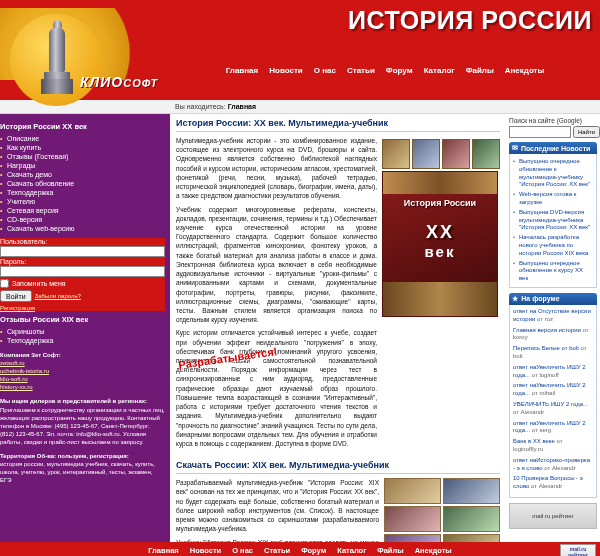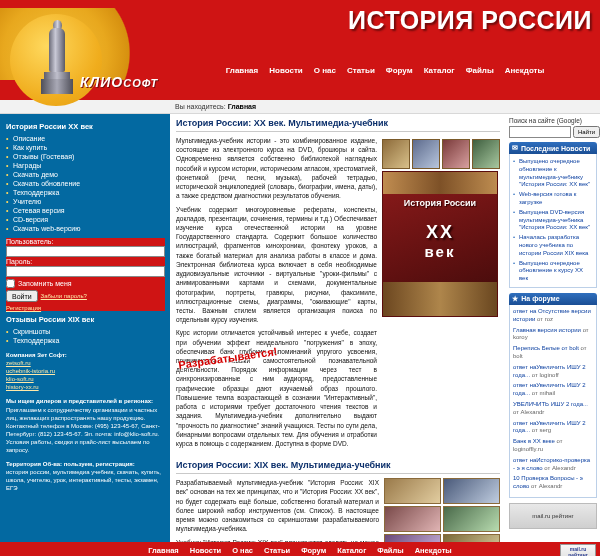--- a/index.html
+++ b/index.html
@@ -59,21 +59,21 @@
 
   
   .crumbbar {
     height:14px; background:#f2f2f2; border-bottom:1px solid #d8d8d8;
     display:flex; align-items:center; padding-left:175px; font-size:7px; color:#333;
   }
   .crumbbar b { color:#000; }
 
   
   .cols { display:flex; width:600px; height:428px; }
-  .lcol { width:170px; background:#0369a1; color:#fff; padding:4px 5px 6px 6px; }
+  .lcol { width:170px; background:#701a75; color:#fff; padding:4px 5px 6px 0; }
   .ccol { width:336px; background:#fff; padding:0 6px; }
   .rcol { width:94px; background:#fff; padding:2px 3px; }
 
   
   .lsec-title { font-weight:bold; font-size:7.5px; color:#fff; margin:4px 0 3px; }
   .lmenu { list-style:none; margin:0 0 5px 0; padding:0; }
   .lmenu li { padding:1px 0 1px 7px; position:relative; }
   .lmenu li:before { content:"•"; position:absolute; left:0; color:#ffd95e; }
   .lmenu a { color:#fff; text-decoration:none; font-size:7px; }
   .lform { background:#cf1414; margin:3px 0 4px; }
@@ -283,21 +283,21 @@
           <div class="cover">
             <div class="strip"></div>
             <div class="strip2"></div>
             <div class="ct">История России</div>
             <div class="cxx">XX</div>
             <div class="cvek">век</div>
           </div>
         </div>
       </div>
 
-      <div class="ctitle" style="margin-top:4px;">История России: XIX век. Мультимедиа-учебник</div>
+      <div class="ctitle" style="margin-top:4px;">Скачать России: XIX век. Мультимедиа-учебник</div>
       <div class="art-wrap">
         <div class="art-text article">
           <p>Разрабатываемый мультимедиа-учебник "История России: XIX век" основан на тех же принципах, что и "История России: XX век", но будет содержать ещё больше, собственно богатый материал и более широкий набор инструментов (см. Список). В настоящее время можно ознакомиться со скриншотами разрабатываемого мультимедиа-учебника.</p>
           <p>Учебник "История России: XIX век" планируется сделать не менее насыщенным мультимедийным компонентом и снабдить его тем же инструментарием, что и "История России: XX век". Разработчики (по сравнению с электронным курсом, выпущенным в 2010 году) предполагают существенно расширить диагностический блок и переработать структуру фотогалереи.</p>
 
         </div>
         <div class="right-gallery">
           <div class="gal-row">
               <div class="gal g1"></div>
               <div class="gal g2"></div>

